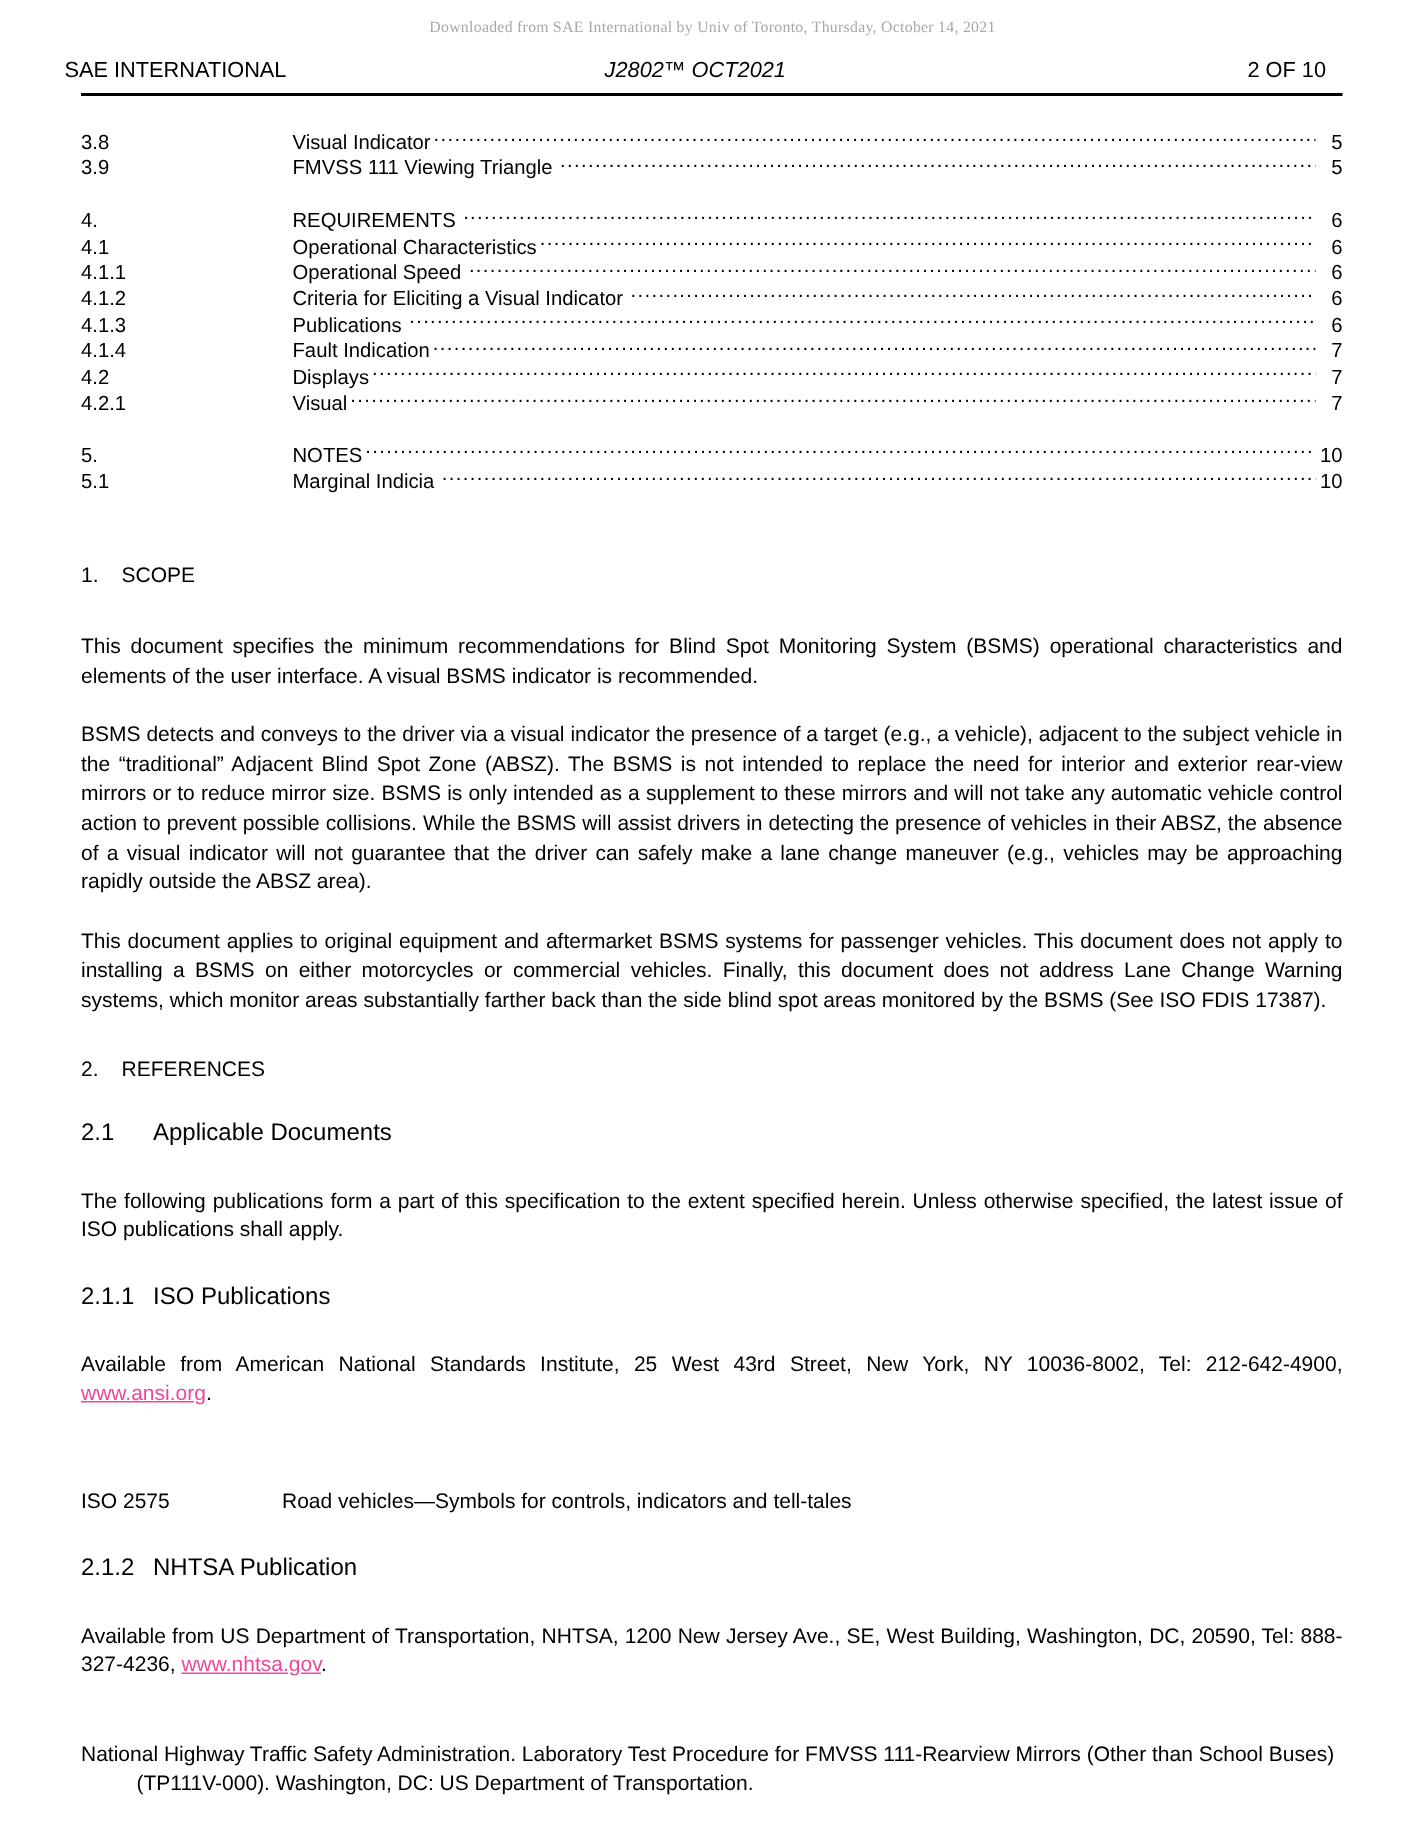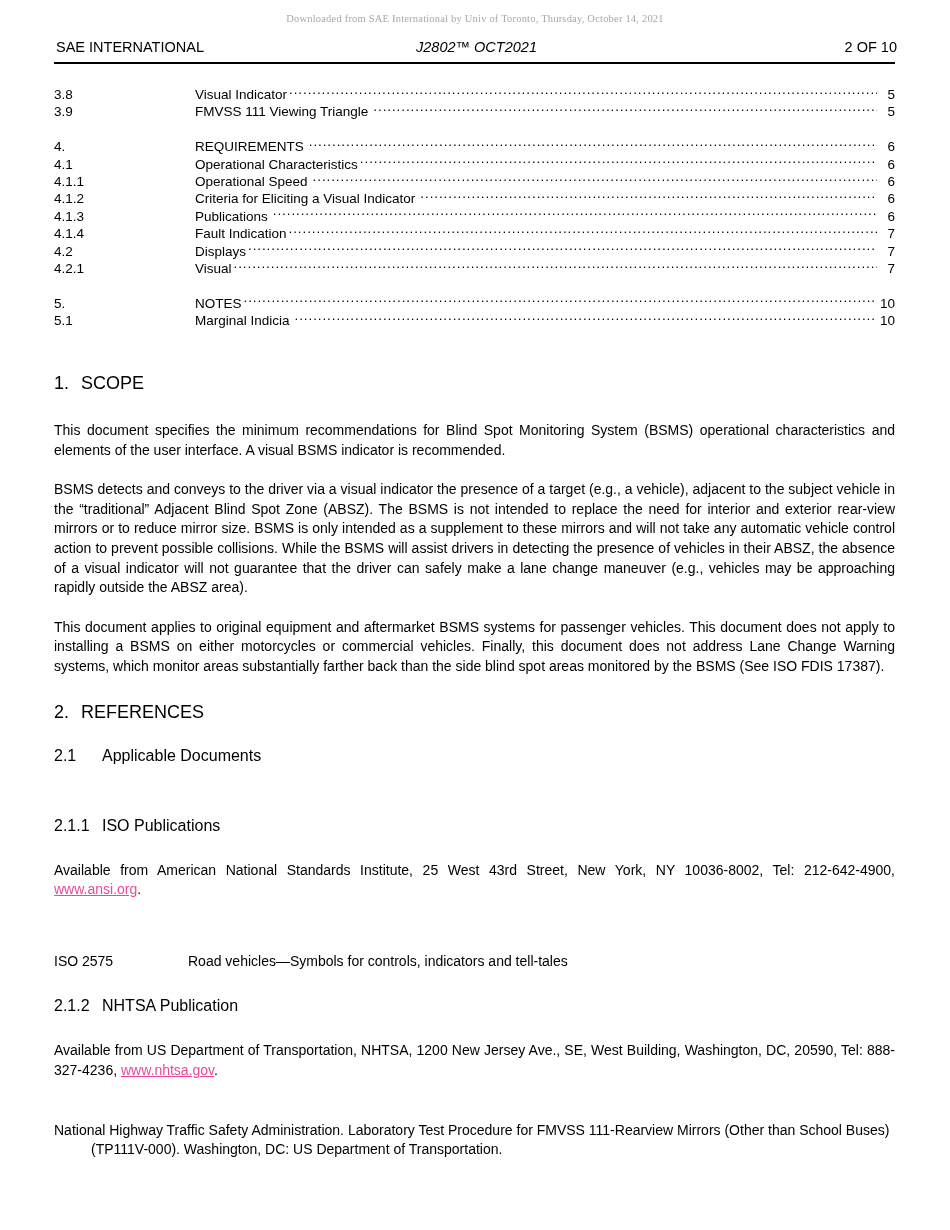--- a/index.html
+++ b/index.html
@@ -34,21 +34,21 @@
     font-size: 10.5px;
     color: #a8a8a8;
     letter-spacing: 0.2px;
     white-space: nowrap;
   }
 
   
   .header {
     position: absolute;
     top: 38px;
-    left: 56px;
+    left: 43px;
     width: 841px;
     height: 22px;
   }
   .header-left,
   .header-center,
   .header-right {
     position: absolute;
     top: 0;
     font-size: 14.5px;
     line-height: 18px;
@@ -117,21 +117,21 @@
   }
 
   
   .content {
     position: absolute;
     top: 374px;
     left: 54px;
     width: 841px;
   }
   .h-section {
-    font-size: 18px;
+    font-size: 14px;
     line-height: 18px;
     margin: 0;
   }
   .h-section .h-num {
     display: inline-block;
     width: 27px;
   }
   .h-sub {
     font-size: 16px;
     line-height: 18px;
@@ -308,20 +308,21 @@
     </p>
 
     <div class="gap-md"></div>
 
     <p class="h-sub">
       <span class="h-num">2.1</span><span>Applicable Documents</span>
     </p>
 
     <div class="gap-md"></div>
 
+    <p class="para">The following publications form a part of this specification to the extent specified herein.  Unless otherwise specified, the latest issue of ISO publications shall apply.</p>
 
     <div class="gap-md"></div>
 
     <p class="h-sub">
       <span class="h-num">2.1.1</span><span>ISO Publications</span>
     </p>
 
     <div class="gap-md"></div>
 
     <p class="para"><span>Available from American National Standards Institute, 25 West 43rd Street, New York, NY 10036-8002, Tel: 212-642-4900, </span><a class="weblink" href="#">www.ansi.org</a><span>.</span></p>

